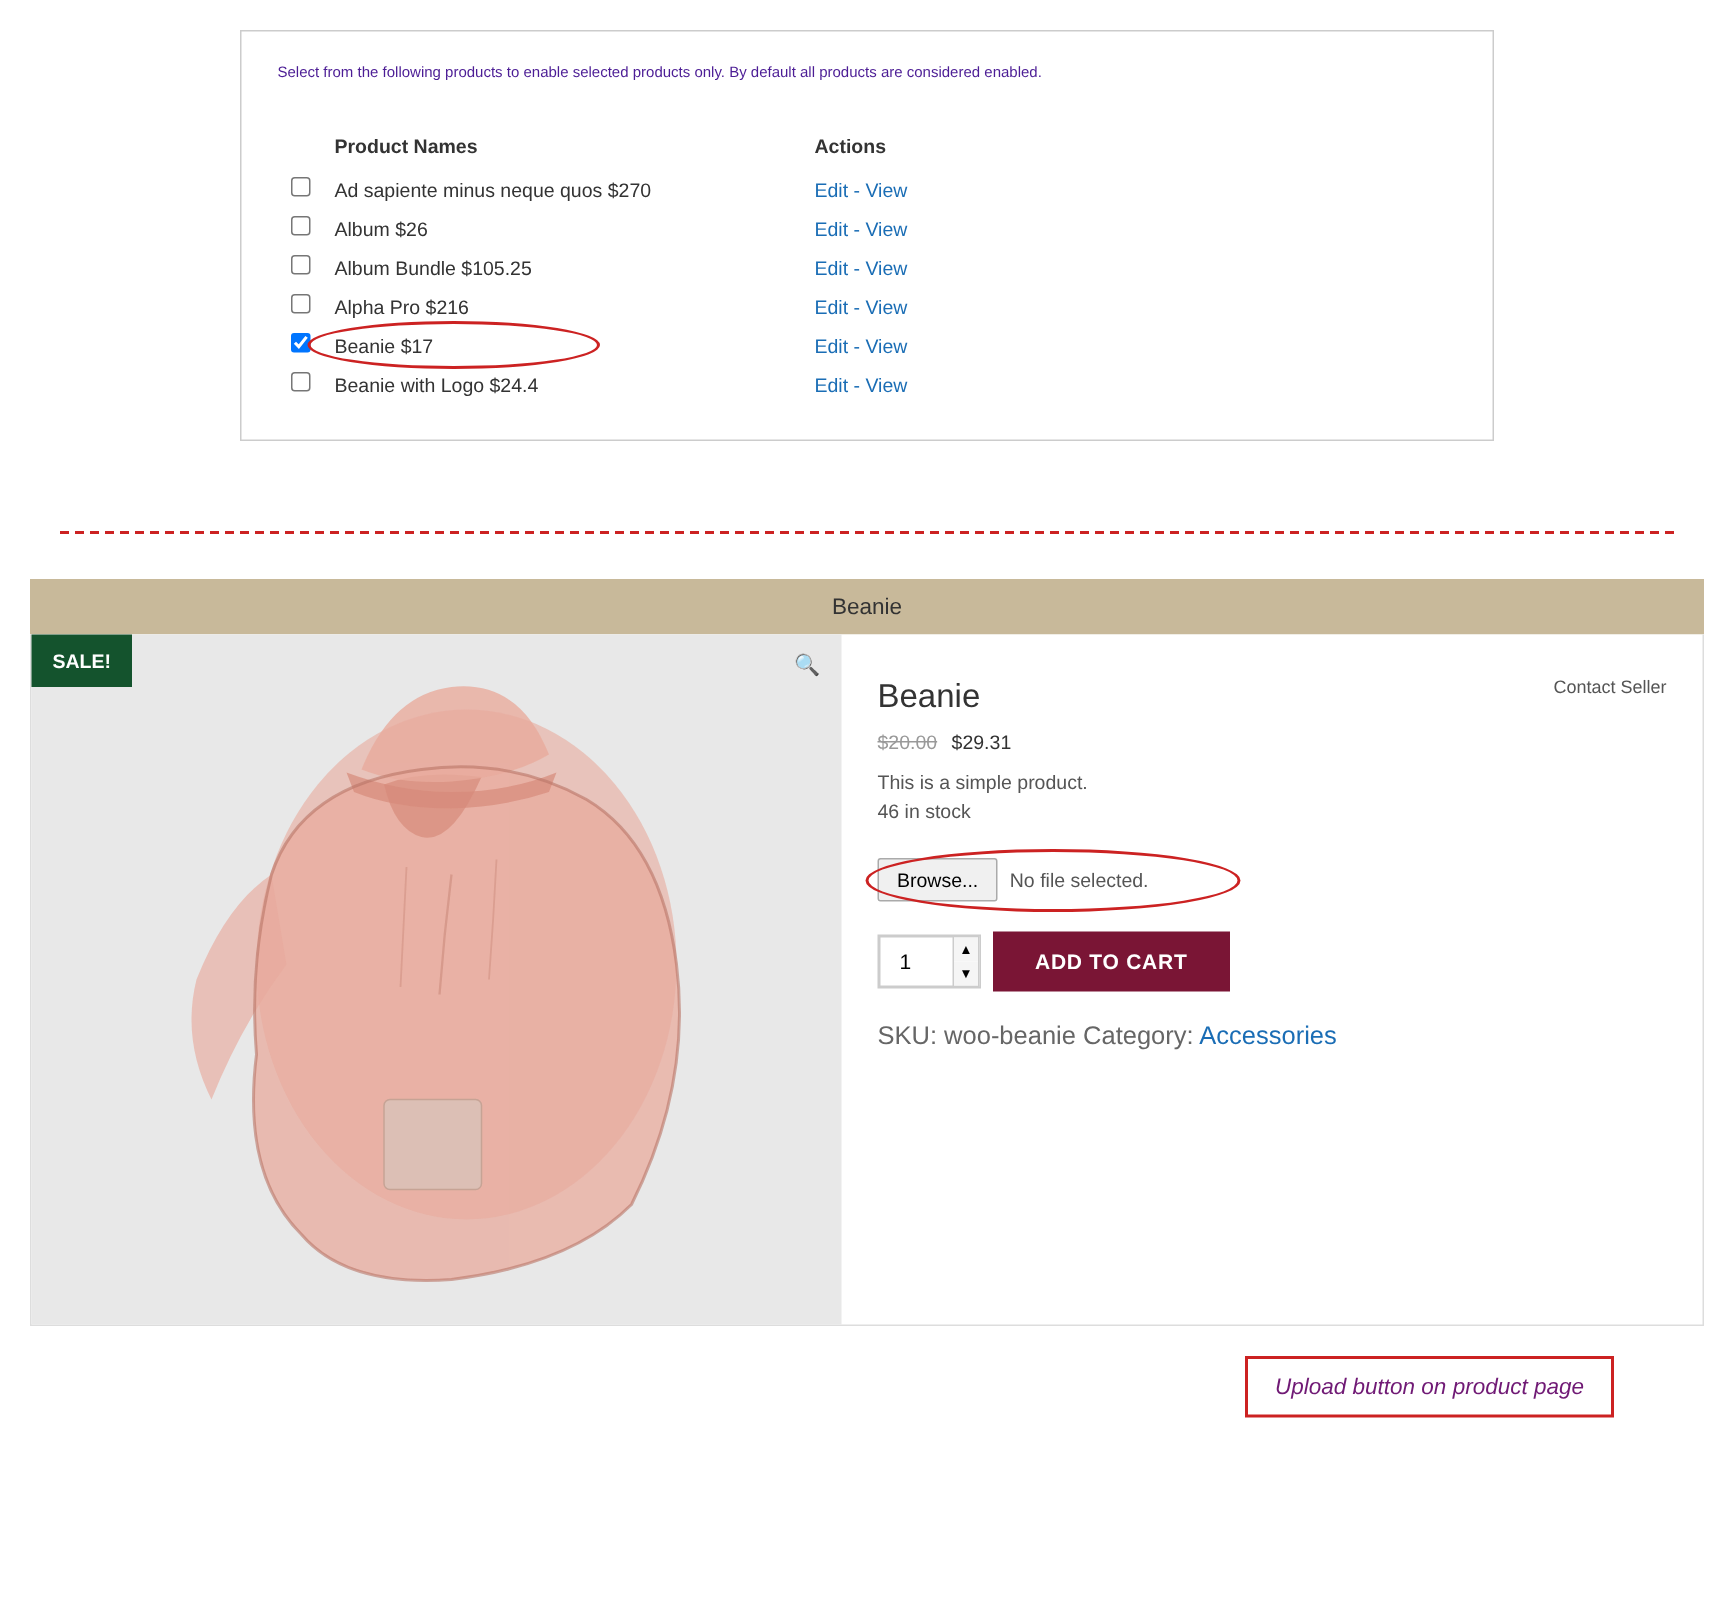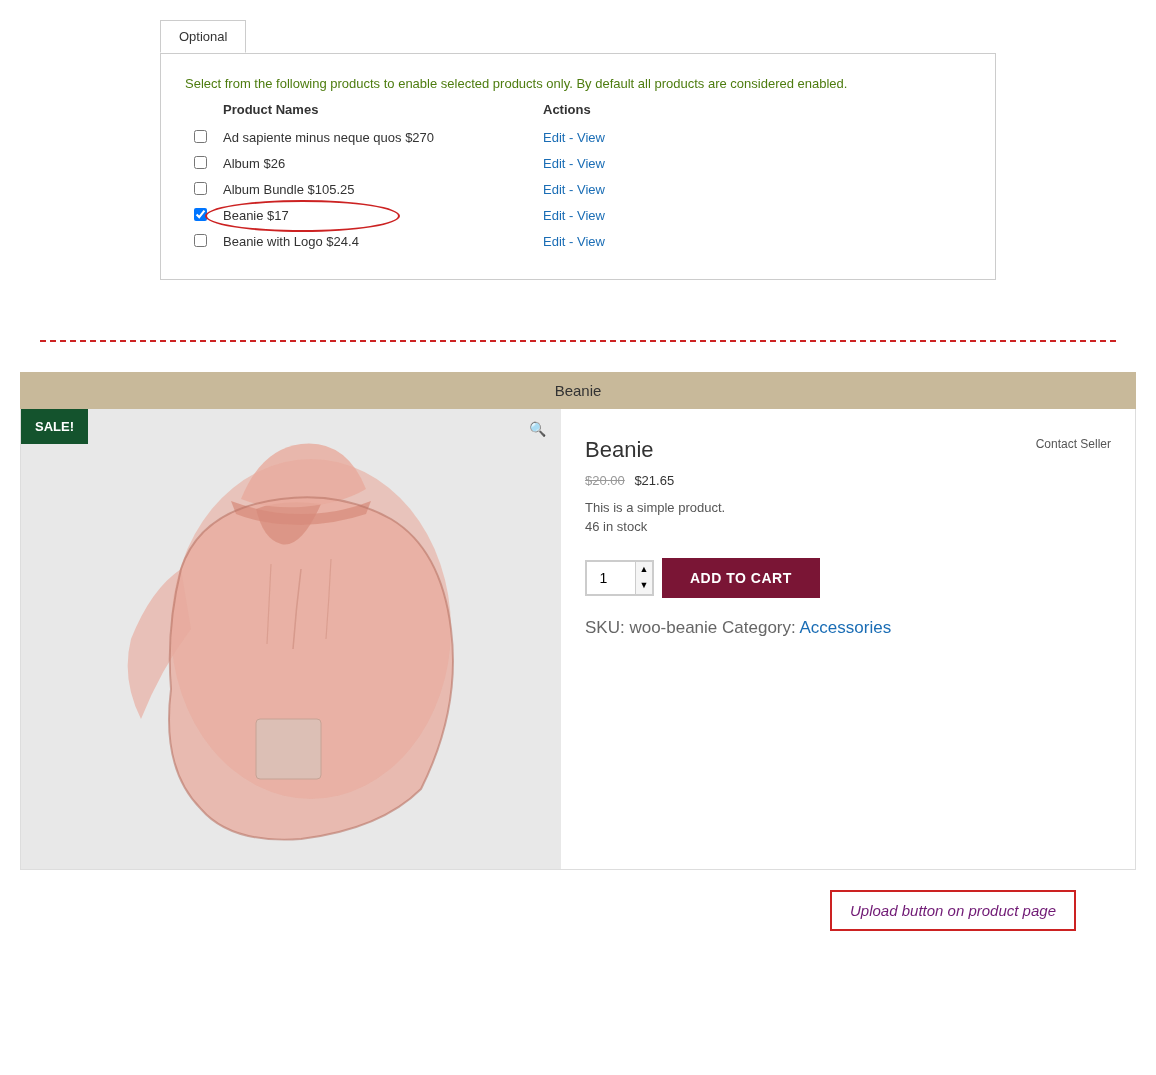--- a/index.html
+++ b/index.html
@@ -6,21 +6,21 @@
     body { font-family: Arial, sans-serif; font-size: 13px; background: #fff; color: #333; width: 1156px; min-height: 1075px; }
 
     
     .top-section { padding: 20px 160px 30px 160px; }
 
     .tab-bar { display: flex; margin-bottom: 0; }
     .tab { border: 1px solid #ccc; border-bottom: none; padding: 8px 18px; font-size: 13px; background: #fff; cursor: pointer; }
     .tab.active { border-bottom: 1px solid #fff; background: #fff; z-index: 1; }
 
     .panel { border: 1px solid #ccc; padding: 20px 24px 24px 24px; background: #fff; }
-    .panel-description { font-size: 13px; color: #4d7c0f; margin-bottom: 4px; line-height: 1.5; }
+    .panel-description { font-size: 10px; color: #4c1d95; margin-bottom: 30px; line-height: 1.5; }
 
     .products-table { width: 100%; border-collapse: collapse; }
     .products-table th { font-weight: bold; font-size: 13px; text-align: left; padding: 4px 8px 8px 8px; }
     .products-table td { padding: 5px 8px; font-size: 13px; vertical-align: middle; }
     .actions-col { color: #1a6db5; margin-top: 26px; }
     .actions-col a { color: #1a6db5; text-decoration: none; }
 
     .checkbox-cell { width: 30px; text-align: center; }
     .product-name-col { width: 320px; }
 
@@ -260,25 +260,20 @@
       font-size: 15px;
       color: #701a75;
       font-style: italic;
       white-space: nowrap;
     }
   </style>
 </head>
 <body>
 
 <div class="top-section">
-  <div class="tab-bar">
-    <div class="tab active">
-      <span>Optional</span>
-    </div>
-  </div>
   <div class="panel">
     <p class="panel-description">Select from the following products to enable selected products only. By default all products are considered enabled.</p>
 
     <table class="products-table">
       <thead>
         <tr>
           <th class="checkbox-cell"></th>
           <th class="product-name-col">Product Names</th>
           <th>Actions</th>
         </tr>
@@ -292,20 +287,25 @@
           <tr>
             <td class="checkbox-cell"><input type="checkbox" style=""></td>
             <td class="product-name-col">Album $26</td>
             <td class="actions-col"><a href="#">Edit</a> - <a href="#">View</a></td>
           </tr>
           <tr>
             <td class="checkbox-cell"><input type="checkbox" style=""></td>
             <td class="product-name-col">Album Bundle $105.25</td>
             <td class="actions-col"><a href="#">Edit</a> - <a href="#">View</a></td>
           </tr>
+          <tr>
+            <td class="checkbox-cell"><input type="checkbox" style=""></td>
+            <td class="product-name-col">Alpha Pro $216</td>
+            <td class="actions-col"><a href="#">Edit</a> - <a href="#">View</a></td>
+          </tr>
           <tr class="beanie-row" style="position: relative;">
             <td class="checkbox-cell"><input type="checkbox" checked="" style=""></td>
             <td class="product-name-col" style="position: relative;">Beanie $17<div class="beanie-highlight"></div></td>
             <td class="actions-col"><a href="#">Edit</a> - <a href="#">View</a></td>
           </tr>
           <tr>
             <td class="checkbox-cell"><input type="checkbox" style=""></td>
             <td class="product-name-col">Beanie with Logo $24.4</td>
             <td class="actions-col"><a href="#">Edit</a> - <a href="#">View</a></td>
           </tr>
@@ -352,26 +352,31 @@
       </div>
     </div>
 
     <div class="product-details">
       <span class="contact-seller">Contact Seller</span>
 
       <h1 class="product-title">Beanie</h1>
 
       <div class="price-area">
         <span class="original-price">$20.00</span>
-        <span class="sale-price">$21.65</span>
+        <span class="sale-price">$29.31</span>
       </div>
 
       <p class="product-desc">This is a simple product.</p>
       <p class="stock-info">46 in stock</p>
 
+      <div class="file-upload-area">
+        <div class="browse-ellipse"></div>
+        <button class="browse-btn">Browse...</button>
+        <span class="file-label">No file selected.</span>
+      </div>
 
       <div class="cart-area">
         <div class="qty-wrapper">
           <input type="number" class="qty-input" value="1" style="">
           <div class="qty-spinner">
             <button>▲</button>
             <button>▼</button>
           </div>
         </div>
         <button class="add-to-cart-btn">ADD TO CART</button>

